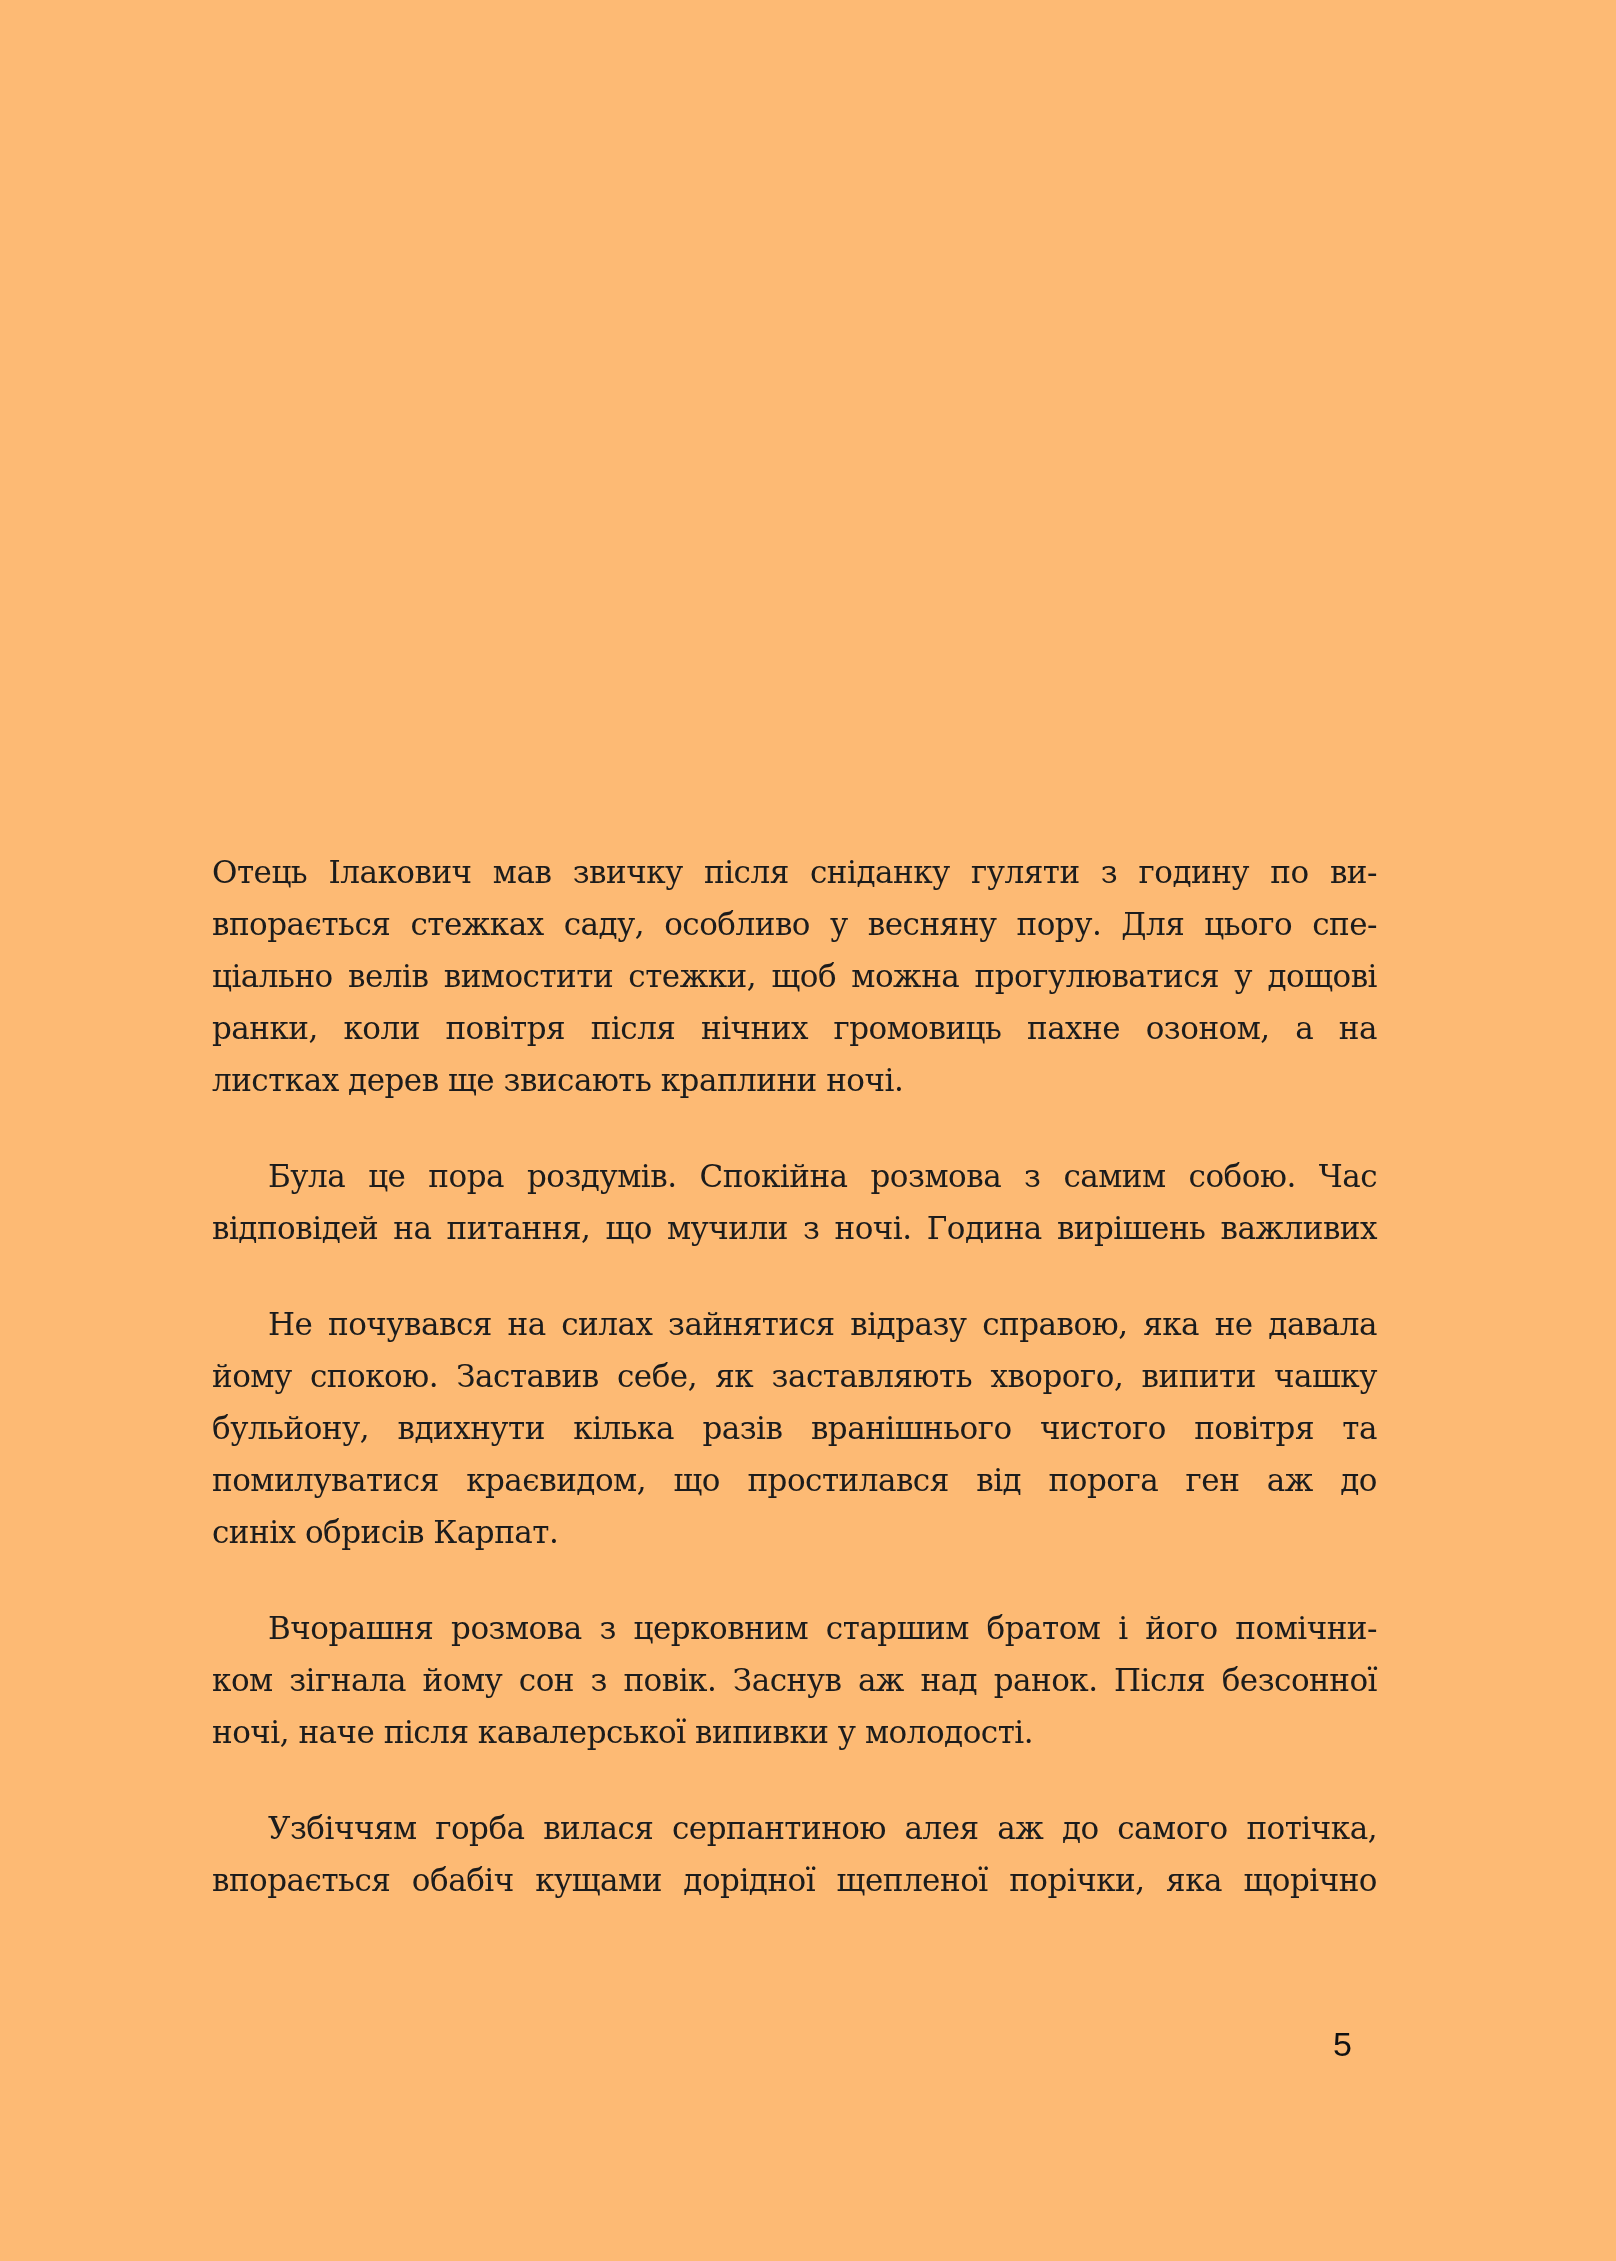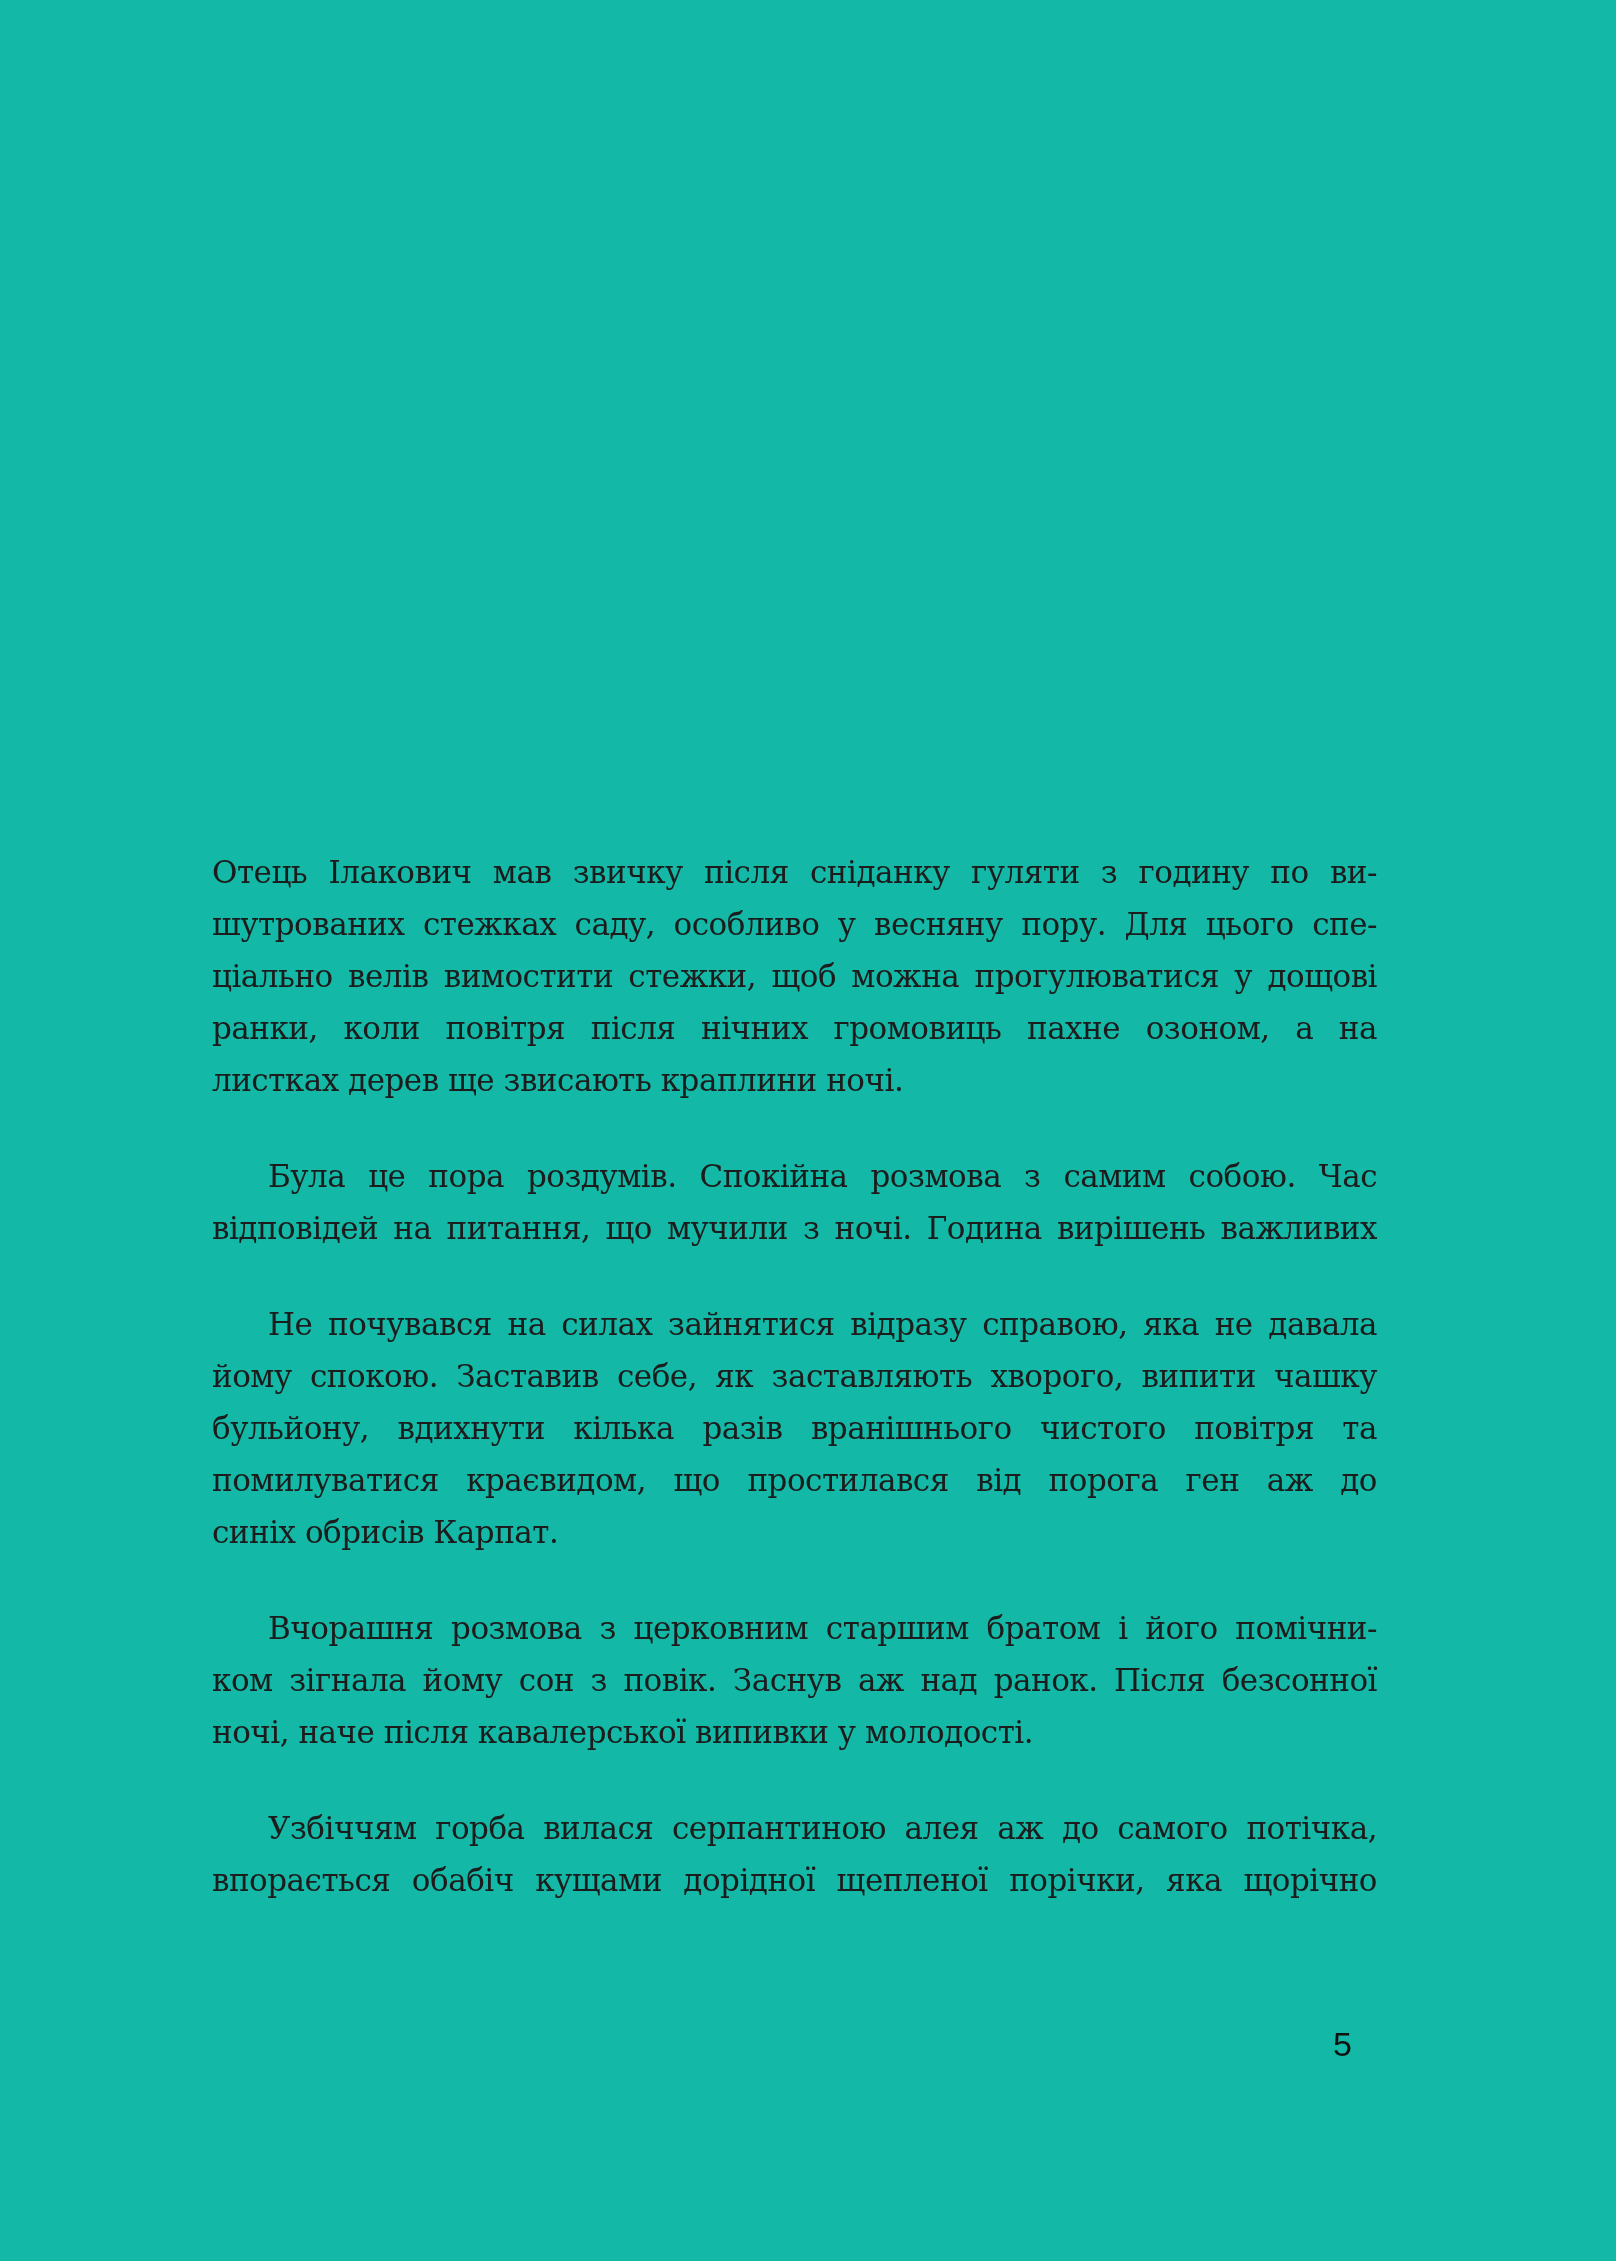--- a/index.html
+++ b/index.html
@@ -1,17 +1,17 @@
 <!DOCTYPE html>
 <html style="font-size:13.5px"><head>
   <meta charset="utf-8">
   <style>
     html, body { margin: 0; padding: 0; background: #ffffff; }
     body { width: 1617px; height: 2261px; position: relative; overflow: hidden; }
-    .page { position: absolute; left: 0; top: 0; width: 1617px; height: 2261px; background: #14b8a6; }
+    .page { position: absolute; left: 0; top: 0; width: 1617px; height: 2261px; background: #fdba74; }
     .text-block {
       position: absolute;
       left: 212px;
       top: 846px;
       width: 1165px;
       font-family: "DejaVu Serif", "Liberation Serif", serif;
       font-size: 31px;
       line-height: 52px;
       color: #1c1c1c;
       letter-spacing: -0.5px;
@@ -34,21 +34,21 @@
       color: #111111;
     }
   </style>
 </head>
 <body>
 
 <div class="page">
   <div class="text-block">
     <div>
       <span class="line">Отець Ілакович мав звичку після сніданку гуляти з годину по ви-</span>
-      <span class="line">шутрованих стежках саду, особливо у весняну пору. Для цього спе-</span>
+      <span class="line">впорається стежках саду, особливо у весняну пору. Для цього спе-</span>
       <span class="line">ціально велів вимостити стежки, щоб можна прогулюватися у дощові</span>
       <span class="line">ранки, коли повітря після нічних громовиць пахне озоном, а на</span>
       <span class="line last">листках дерев ще звисають краплини ночі.</span>
     </div>
     <div>
       <span class="line indent">Була це пора роздумів. Спокійна розмова з самим собою. Час</span>
       <span class="line">відповідей на питання, що мучили з ночі. Година вирішень важливих</span>
     </div>
     <div>
       <span class="line indent">Не почувався на силах зайнятися відразу справою, яка не давала</span>

